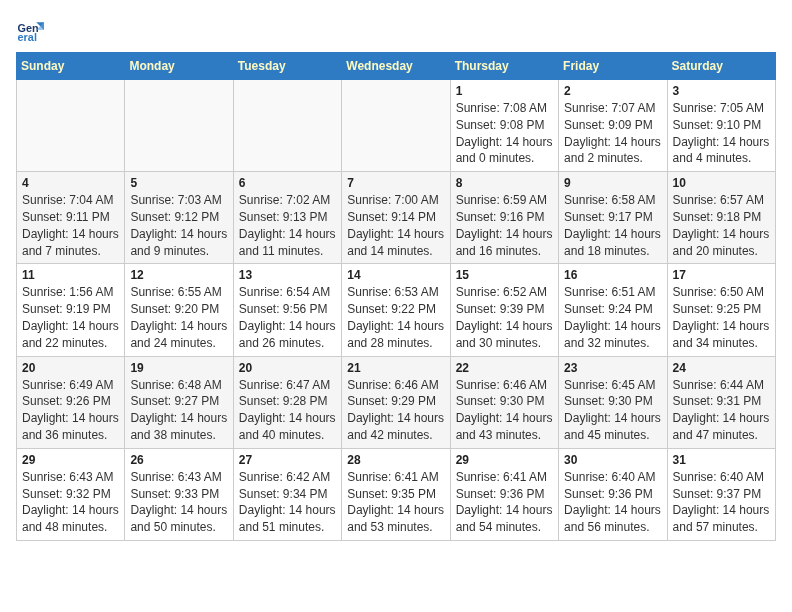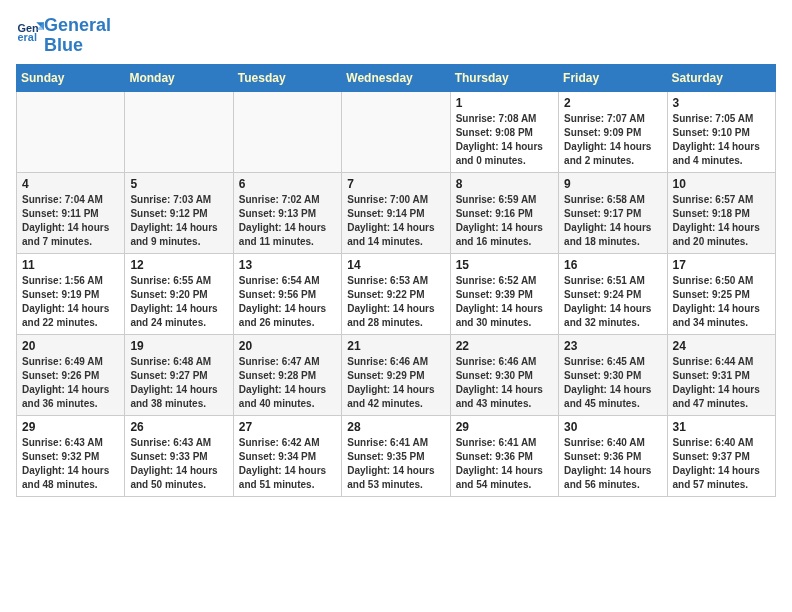--- a/index.html
+++ b/index.html
@@ -70,48 +70,39 @@
     tbody tr:nth-child(even) td {
       background: #f5f5f5;
     }
     .day-num {
       font-weight: bold;
       font-size: 12px;
       margin-bottom: 2px;
       color: #222;
     }
     .day-info {
-      font-size: 10px;
+      font-size: 12px;
       color: #333;
       line-height: 1.4;
-      font-weight: bold;
     }
     td.empty {
       background: #f9f9f9;
     }
   </style>
 </head>
 <body>
 
 <div class="header-area">
   <div class="logo">
     <svg class="logo-icon" viewBox="0 0 36 36">
       <text x="2" y="20" font-size="14" font-weight="bold" fill="#1a3a6b">Gen</text>
       <text x="2" y="32" font-size="14" font-weight="bold" fill="#2e7bc4">eral</text>
       <polygon points="26,8 36,8 36,18" fill="#2e7bc4"></polygon>
       <polygon points="26,18 36,18 36,8" fill="#5ba3e0" opacity="0.6"></polygon>
     </svg>
-    <div>
-      <div class="logo-text">
-        <span>General</span>
-      </div>
-      <div class="logo-text">
-        <span style="color:#2e7bc4">Blue</span>
-      </div>
-    </div>
   </div>
   <div class="title-area">
     <div class="cal-title"></div>
     <div class="cal-subtitle"></div>
   </div>
 </div>
 
 <table>
   <thead>
     <tr>

